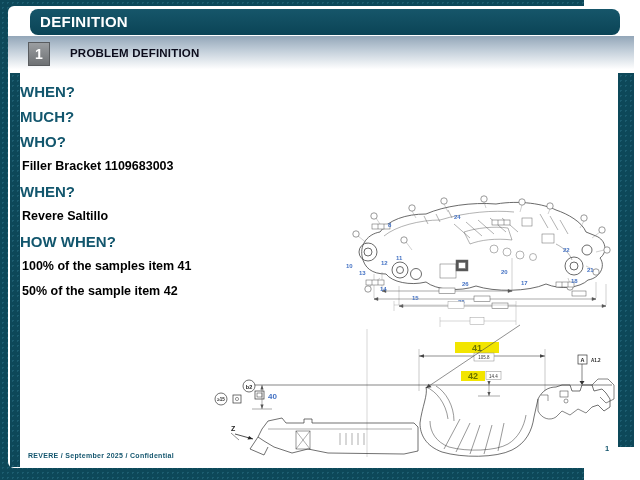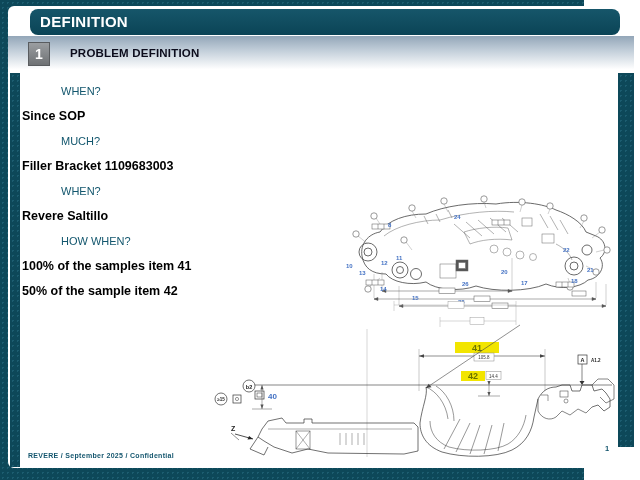--- a/index.html
+++ b/index.html
@@ -19,21 +19,21 @@
   .titlebar{position:absolute;left:30px;top:9px;width:590px;height:26px;
     background:linear-gradient(to bottom,#16566a,#0b4456);border-radius:8px;
     color:#fff;font-weight:bold;font-size:15px;line-height:26px;padding-left:10px;
     box-sizing:border-box;letter-spacing:.3px;}
   .badge{position:absolute;left:28px;top:42px;width:20px;height:22px;
     background:linear-gradient(to bottom,#9b9ea1,#6e7174);border:1px solid #595c5f;
     color:#fff;font-weight:bold;font-size:14px;text-align:center;line-height:22px;}
   .section-title{position:absolute;left:70px;top:47px;color:#0c0c1c;
     font-weight:bold;font-size:11.5px;letter-spacing:.2px;}
   .qa{position:absolute;left:20px;top:79px;width:525px;}
-  .q{color:#12566d;font-weight:normal;font-size:11px;line-height:25px;white-space:nowrap;padding-left:41px;}
+  .q{color:#12566d;font-weight:bold;font-size:15px;line-height:25px;white-space:nowrap;}
   .a{color:#000;font-weight:bold;font-size:12.5px;line-height:25px;padding-left:2px;white-space:nowrap;}
   .footer{position:absolute;left:28px;top:452px;color:#14566e;font-weight:bold;font-size:7px;letter-spacing:.3px;}
   .pagenum{position:absolute;left:605px;top:444px;color:#14566e;font-weight:bold;font-size:7.5px;}
   svg{position:absolute;}
   svg text{font-family:"Liberation Sans",sans-serif;}
   .blue-num{fill:#4472c4;font-size:6px;font-weight:bold;}
   .tiny{fill:#333;font-size:4.5px;}
 </style>
 </head>
 <body>
@@ -43,22 +43,22 @@
   <div class="subheader"></div>
   <div class="stripe-left"></div>
   <div class="stripe-right"></div>
 
   <div class="titlebar">DEFINITION</div>
   <div class="badge">1</div>
   <div class="section-title">PROBLEM DEFINITION</div>
 
   <div class="qa">
     <div class="q">WHEN?</div>
-    <div class="a">Since SOP</div>
     <div class="q">MUCH?</div>
+    <div class="q">WHO?</div>
     <div class="a">Filler Bracket 1109683003</div>
     <div class="q">WHEN?</div>
     <div class="a">Revere Saltillo</div>
     <div class="q">HOW WHEN?</div>
     <div class="a">100% of the samples item 41</div>
     <div class="a">50% of the sample item 42</div>
   </div>
 
   <svg style="left:344px;top:194px;" width="285" height="115" viewBox="0 0 285 115">
     <g stroke="#444" stroke-width="0.8" fill="none">

